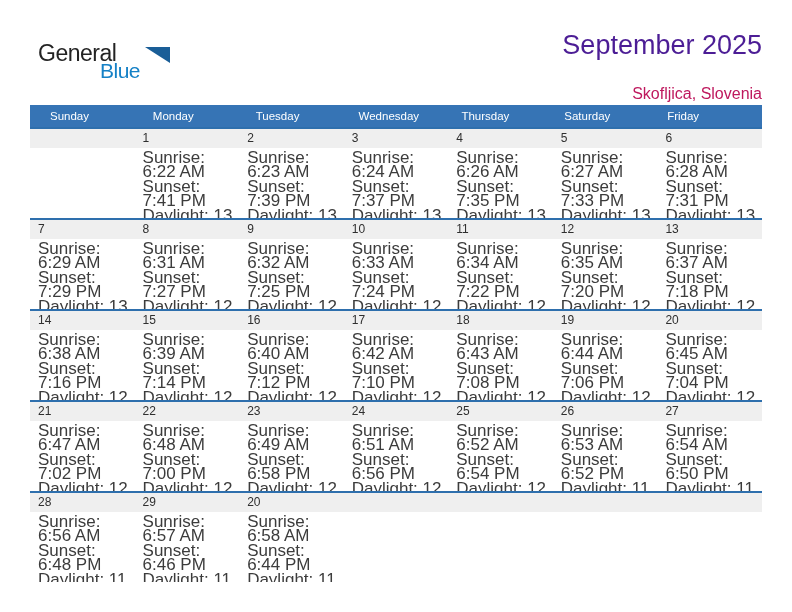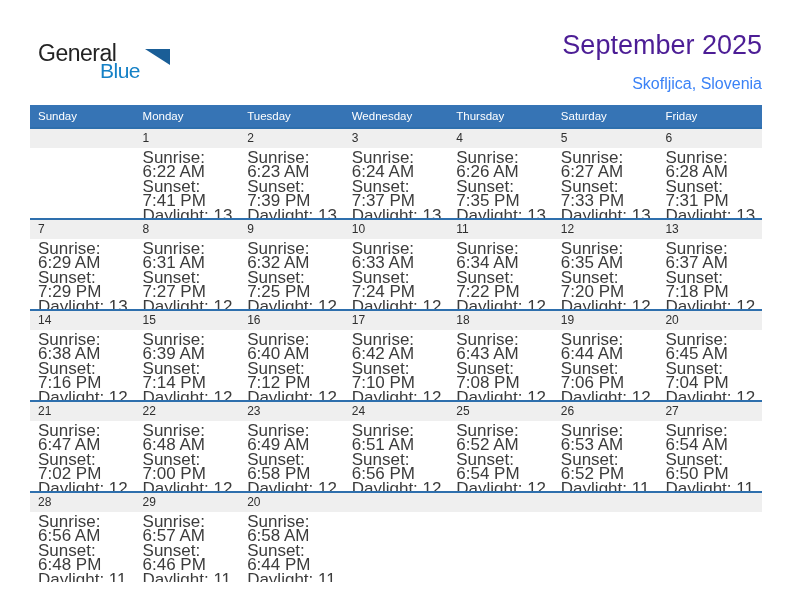--- a/index.html
+++ b/index.html
@@ -1,32 +1,32 @@
 <!DOCTYPE html>
 <html><head>
 <meta charset="utf-8">
 <style>
   * { box-sizing: border-box; margin: 0; padding: 0; }
   html, body { width: 792px; height: 612px; background: #ffffff; overflow: hidden; }
   body { font-family: "Liberation Sans", sans-serif; position: relative; }
 
   
   .logo { position: absolute; left: 38px; top: 42px; }
-  .logo-row1 { display: flex; align-items: flex-end; gap: 28px; }
+  .logo-row1 { display: flex; align-items: center; gap: 28px; }
   .logo-general { font-size: 23px; line-height: 23px; color: #232323; letter-spacing: -0.5px; }
   .logo-tri { margin: 3px 0 0 1px; display: block; }
   .logo-blue { font-size: 21px; line-height: 22px; color: #1581c6; margin: -5px 0 0 62px; letter-spacing: -0.5px; }
 
   .title-block { position: absolute; right: 30px; top: 28px; text-align: right; }
   .page-title { font-size: 27px; font-weight: 400; color: #4c1d95; line-height: 34px; }
-  .page-subtitle { font-size: 16px; font-weight: 400; color: #3b82f6; line-height: 20px; margin-top: 12px; }
+  .page-subtitle { font-size: 16px; font-weight: 400; color: #be185d; line-height: 20px; margin-top: 22px; }
 
   
   .calendar { position: absolute; left: 30px; top: 105px; width: 732px; }
-  .dow-row { display: grid; grid-template-columns: repeat(7, 1fr); background: #3674b5; height: 22px; }
+  .dow-row { display: grid; grid-template-columns: repeat(7, 1fr); background: #3674b5; height: 22px; padding-left: 12px; }
   .dow { color: #ffffff; font-size: 11.5px; line-height: 22px; padding-left: 8px; overflow: hidden; white-space: nowrap; }
 
   .week { display: grid; grid-template-columns: repeat(7, 1fr); border-top: 2px solid #2e6fad; height: 91px; }
   .week:first-of-type { border-top: none; height: 89px; }
   .cell { overflow: hidden; }
   .num { height: 19px; background: #efefef; font-size: 12px; color: #2f2f2f; line-height: 19px; padding-left: 8px; }
   .info { padding: 3px 6px 0 8px; font-size: 17px; color: #3c3c3c; line-height: 14.4px; }
   .line { display: block; }
   .line:empty { display: none; }
 </style>

